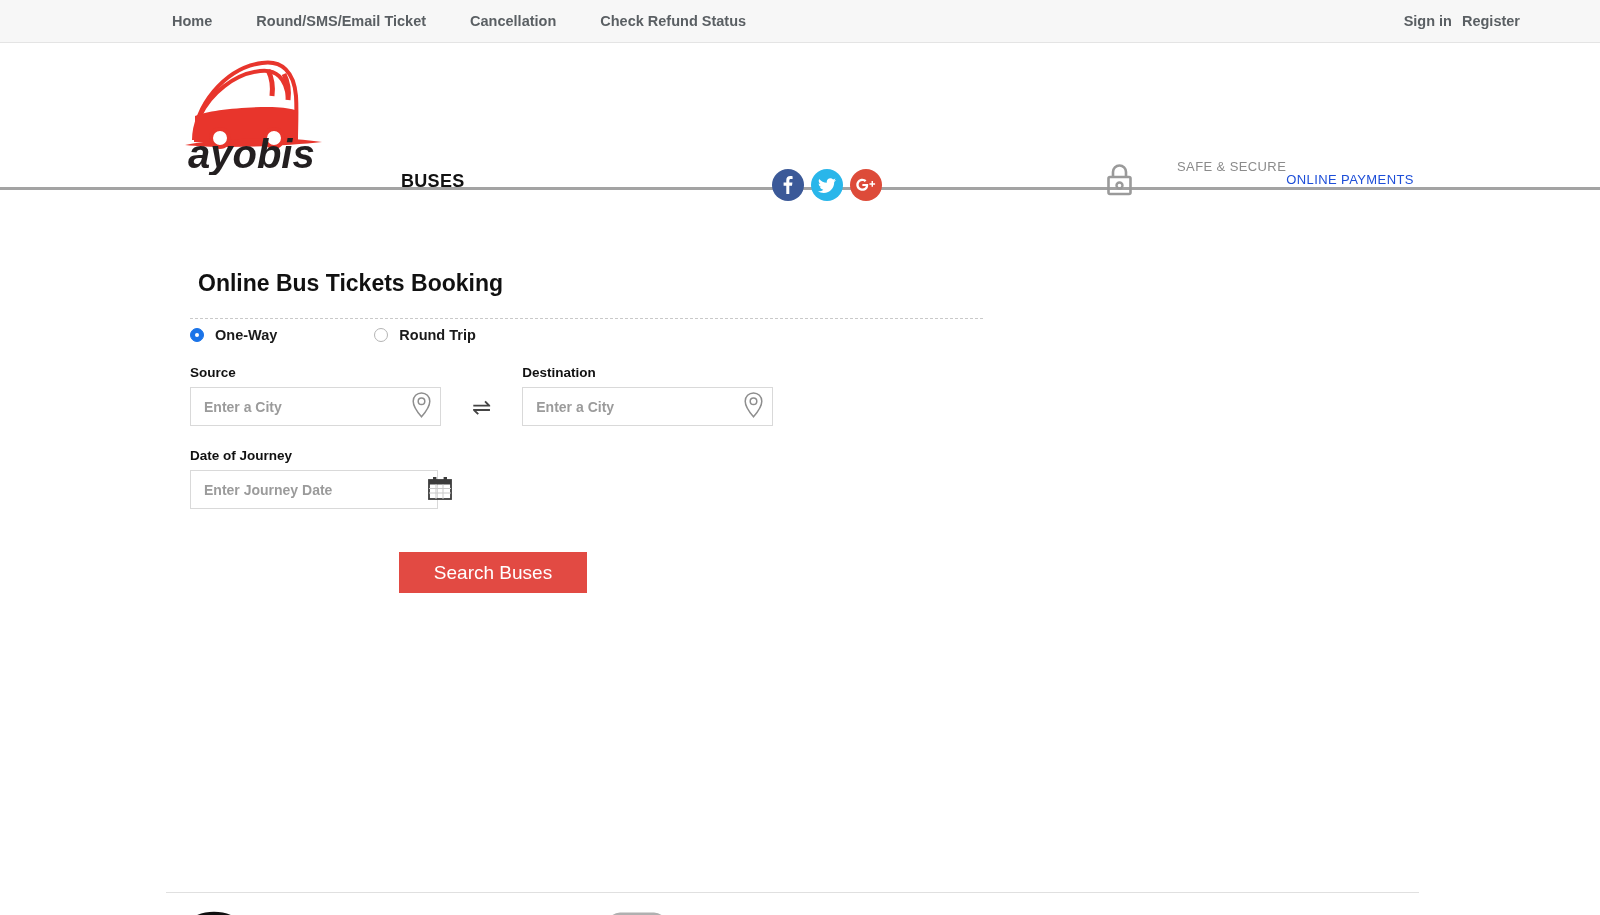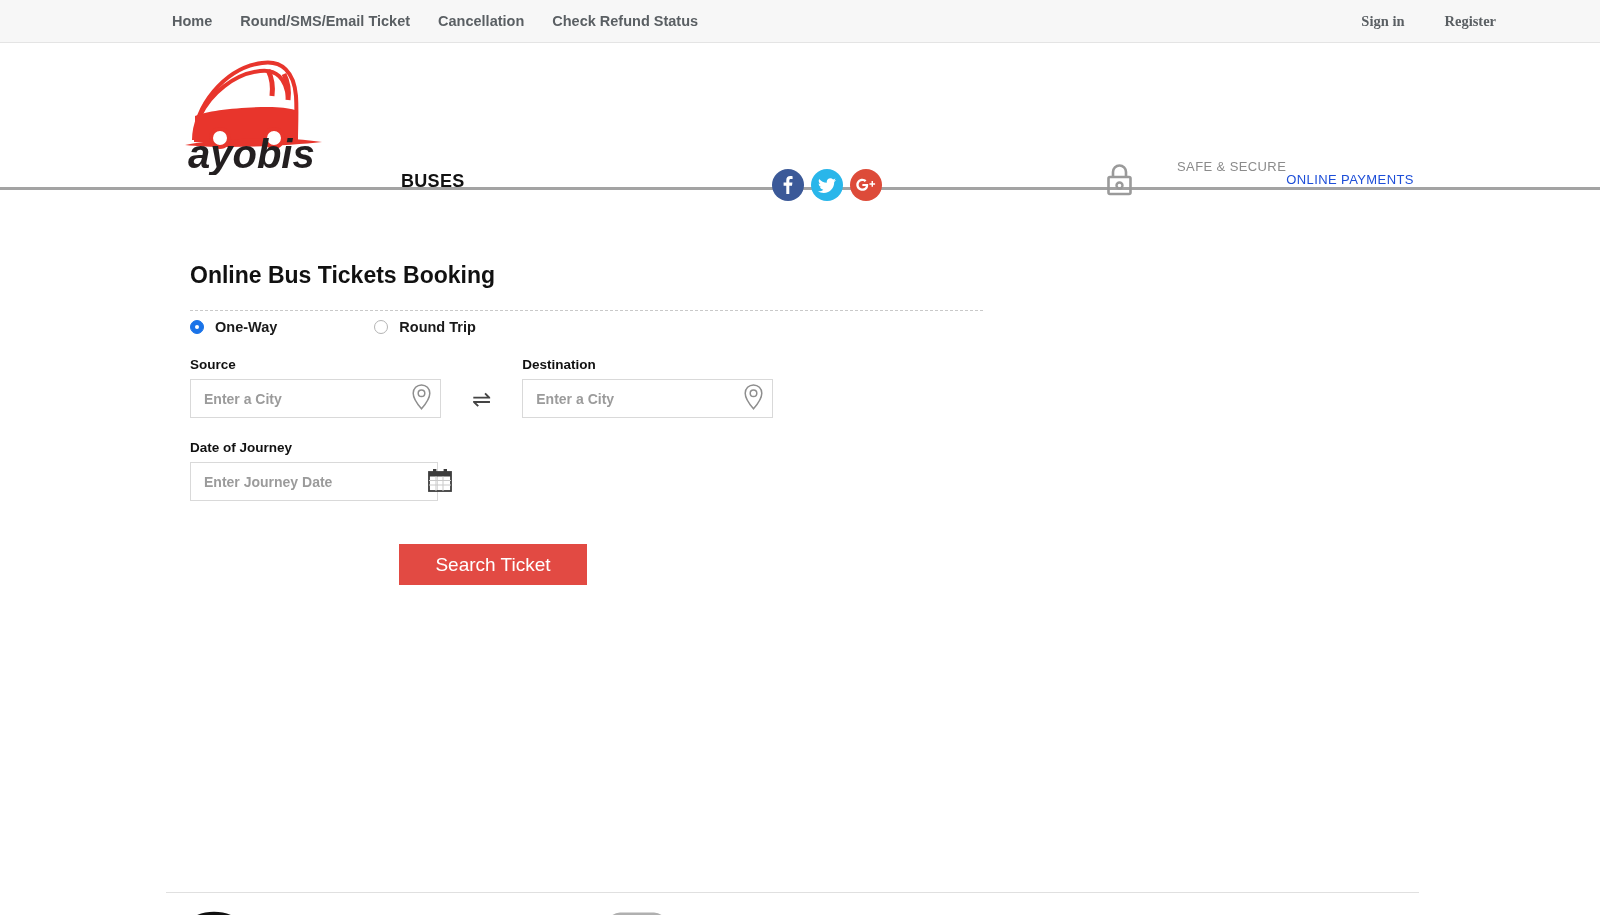--- a/index.html
+++ b/index.html
@@ -14,22 +14,22 @@
 
   
   .topbar {
     height: 43px;
     background: #f7f7f7;
     border-bottom: 1px solid #e4e4e4;
     display: flex;
     align-items: center;
     padding: 0 0 0 172px;
   }
-  .topbar-left { display: flex; align-items: center; gap: 28px; }
-  .topbar-right { margin-left: auto; display: flex; align-items: center; gap: 40px; padding-right: 104px; font-family: Liberation Serif, serif; }
+  .topbar-left { display: flex; align-items: center; gap: 44px; }
+  .topbar-right { margin-left: auto; display: flex; align-items: center; gap: 10px; padding-right: 80px; }
   .toplink {
     font-size: 14.5px; font-weight: bold; color: #5a5f63;
     text-decoration: none; white-space: nowrap; cursor: pointer;
   }
 
   
   .header {
     height: 147px;
     background: #ffffff;
     border-bottom: 3px solid #a3a3a3;
@@ -54,21 +54,21 @@
 
   .secure { position: absolute; left: 1106px; top: 116px; display: flex; align-items: flex-start; }
   .secure-lock { margin-right: 11px; margin-top: 4px; }
   .secure-text { display: flex; flex-direction: row; }
   .secure-l1 { font-size: 13px; color: #8b8b8b; letter-spacing: 0.4px; margin-left: 33px; }
   .secure-l2 { font-size: 13px; color: #1d4ed8; letter-spacing: 0.4px; margin-top: 13px; }
 
   
   .content { position: relative; }
   .form-wrap { position: absolute; left: 190px; top: 72px; width: 800px; }
-  .form-title { font-size: 23px; font-weight: bold; color: #111; margin: 0; }
+  .form-title { font-size: 23px; font-weight: bold; color: #111; margin: 8px; }
   .dashed-divider {
     margin-top: 21px; border-top: 1px dashed #c9c9c9; width: 793px;
   }
 
   .trip-types { display: flex; align-items: center; margin-top: 8px; }
   .trip-opt { display: flex; align-items: center; cursor: pointer; }
   .trip-opt + .trip-opt { margin-left: 97px; }
   .radio {
     width: 14px; height: 14px; border-radius: 50%;
     border: 1px solid #b4b4b4; background: #fff;
@@ -258,21 +258,21 @@
                 <line x1="2" y1="18" x2="24" y2="18"></line>
                 <line x1="9" y1="9.5" x2="9" y2="24"></line>
                 <line x1="16" y1="9.5" x2="16" y2="24"></line>
               </g>
             </svg>
           </span>
         </div>
       </div>
     </div>
 
-    <button class="search-btn">Search Ticket</button>
+    <button class="search-btn">Search Buses</button>
   </div>
 
   <div class="features-top-rule"></div>
 
   <div class="features">
 
     <div class="feature" style="width:425px">
       <div class="feature-icon">
         <svg width="100" height="113" viewBox="0 0 100 113">
           <circle cx="48" cy="49" r="41" fill="none" stroke="#111" stroke-width="4.5"></circle>

